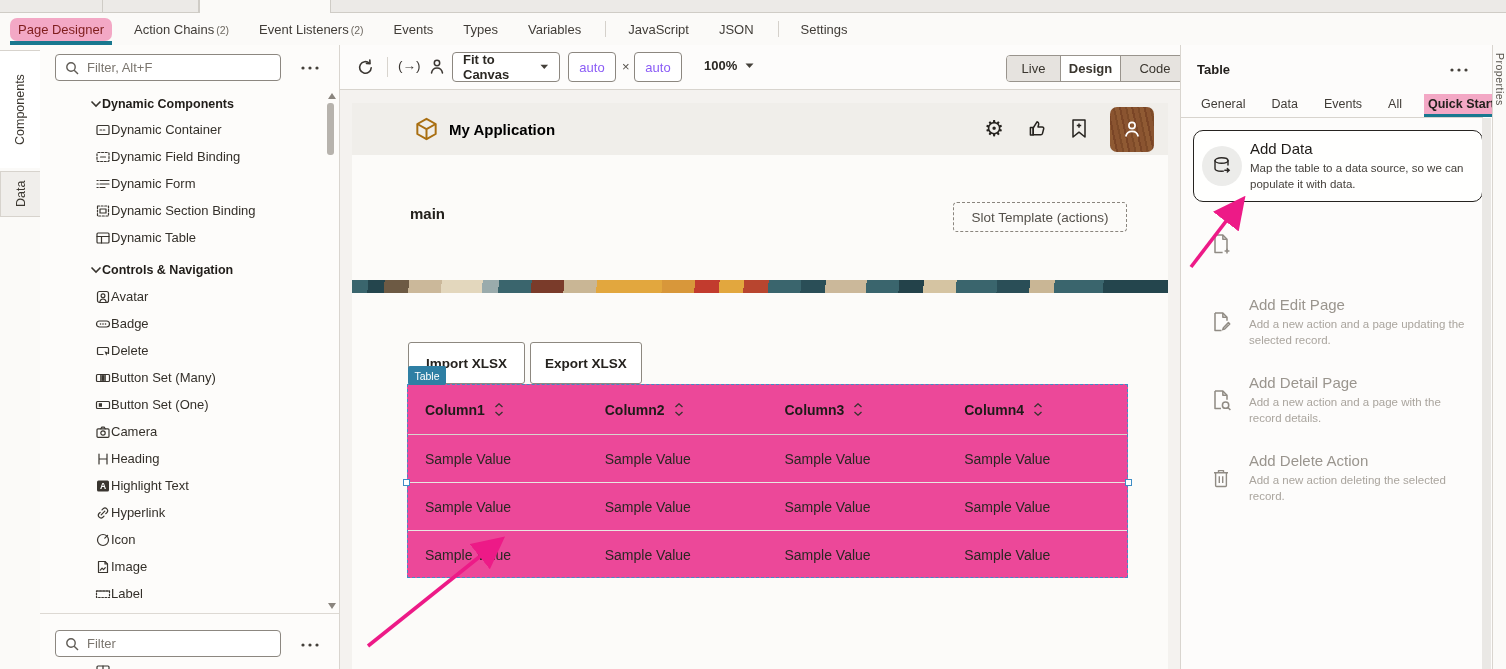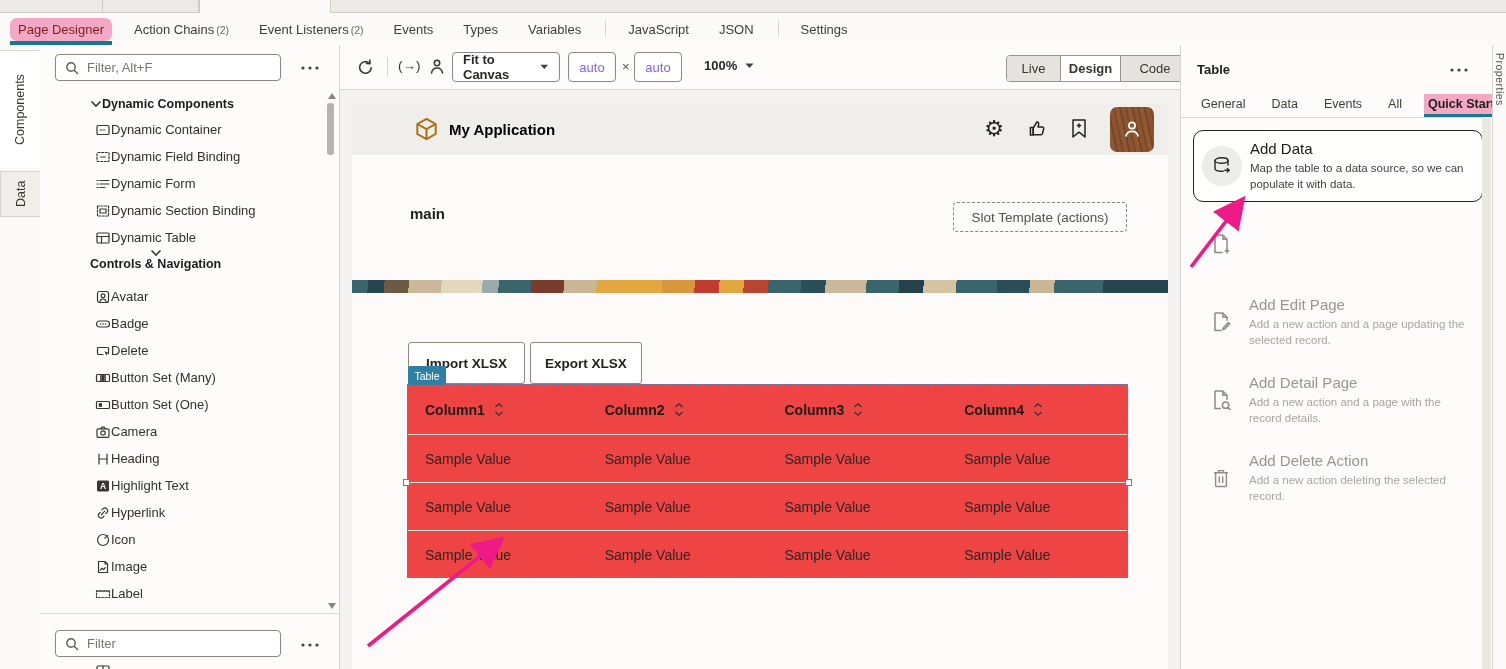--- a/index.html
+++ b/index.html
@@ -59,21 +59,21 @@
   #app-bar { position:absolute; left:0; top:0; width:816px; height:52px; background:#f0eeea; display:flex; align-items:center; }
   #app-bar .title { font-size:15px; font-weight:bold; color:#000000; margin-left:10px; }
   .slot-box { position:absolute; border:1px dashed #8a857e; border-radius:4px; display:flex; align-items:center; justify-content:center;
               font-size:13.5px; color:#55514b; background:#fcfbf9; }
   #banner { position:absolute; left:0; top:177px; width:816px; height:13px;
             background:linear-gradient(95deg,#3a656d 0 2%,#24454d 2% 4%,#6d5a44 4% 7%,#cbb89a 7% 11%,#e3d7bd 11% 16%,#9aabac 16% 18%,#3a656d 18% 22%,#7a3b2a 22% 26%,#c9b695 26% 30%,#e2a73e 30% 38%,#d8973a 38% 42%,#c23b2e 42% 45%,#e2a73e 45% 48%,#b8452f 48% 51%,#3a656d 51% 55%,#2a4e57 55% 58%,#cbb89a 58% 63%,#3a656d 63% 67%,#23424a 67% 70%,#d5c4a2 70% 74%,#3a656d 74% 79%,#2a4e57 79% 83%,#c9b695 83% 86%,#3a656d 86% 92%,#24454d 92% 100%); }
   .xlsx-btn { position:absolute; top:239px; height:42px; background:#fff; border:1px solid #8d8880; border-radius:3px;
               font-size:13.5px; font-weight:bold; color:#25221e; display:flex; align-items:center; justify-content:center; cursor:pointer; }
   #sel-badge { position:absolute; left:56px; top:263px; width:38px; height:19px; background:#2e7fa4; color:#fff; font-size:10.5px;
                display:flex; align-items:center; justify-content:center; border-radius:2px; z-index:6; }
-  #vb-table { position:absolute; left:55px; top:281px; width:721px; height:194px; border:1px dashed #3e8dc6; background:#ef4444; }
+  #vb-table { position:absolute; left:55px; top:281px; width:721px; height:194px; border:1px dashed #3e8dc6; background:#ec4899; }
   .sel-handle { position:absolute; width:7px; height:7px; background:#fff; border:1px solid #3e8dc6; z-index:7; }
   .t-hdr { position:absolute; left:0; top:0; width:100%; height:50px; display:flex; align-items:center; border-bottom:1px solid #d8d4ce; }
   .t-hdr > div { width:180px; padding-left:17px; display:flex; align-items:center; gap:9px; font-size:14px; font-weight:bold; color:#1e1c19; cursor:pointer; }
   .t-row { position:absolute; left:0; width:100%; height:48px; display:flex; align-items:center; border-bottom:1px solid #e9e6e1; }
   .t-row:last-child { border-bottom:none; }
   .t-row > div { width:180px; padding-left:17px; font-size:14px; color:#2a2723; }
 
   
   #right-panel { left:1180px; top:45px; width:312px; height:624px; background:#fdfcfb; border-left:1px solid #d9d5cf; }
   #rp-title { position:absolute; left:16px; top:17px; font-size:13px; font-weight:bold; color:#211e1b; }
@@ -200,21 +200,21 @@
     <div class="comp-item" style="top:185px;">
       <svg class="ci" viewBox="0 0 16 16">
           <g class="stk">
             <rect x="2" y="3" width="12" height="10" rx="1"></rect>
             <path d="M2 6.5h12M6.5 6.5V13"></path>
           </g>
         </svg>
       <span>Dynamic Table</span>
     </div>
 
-    <div class="section-hdr" style="top:204px;flex-direction:column;">
+    <div class="section-hdr" style="top:218px;">
       <span>
           <svg width="12" height="8" viewBox="0 0 12 8">
             <polyline points="1.5,1.5 6,6 10.5,1.5" fill="none" stroke="#39352f" stroke-width="1.6"></polyline>
           </svg>
         </span>
       <span>Controls &amp; Navigation</span>
     </div>
     <div class="comp-item" style="top:244px;">
       <svg class="ci" viewBox="0 0 16 16">
           <g class="stk">

